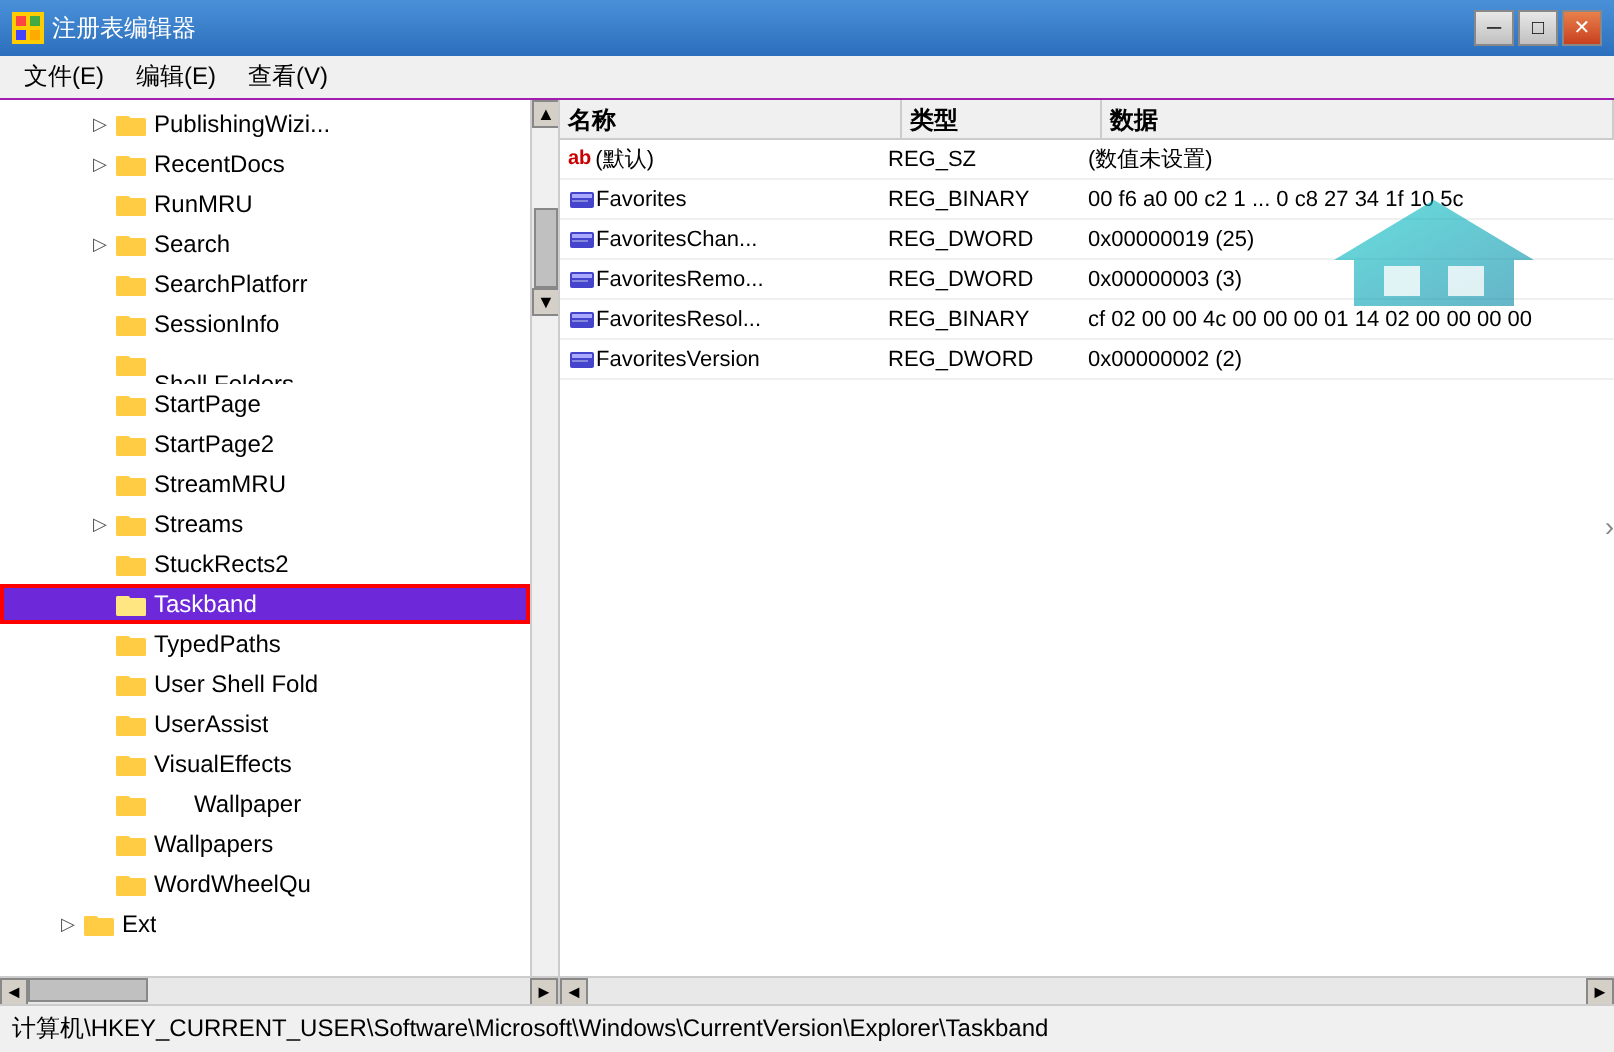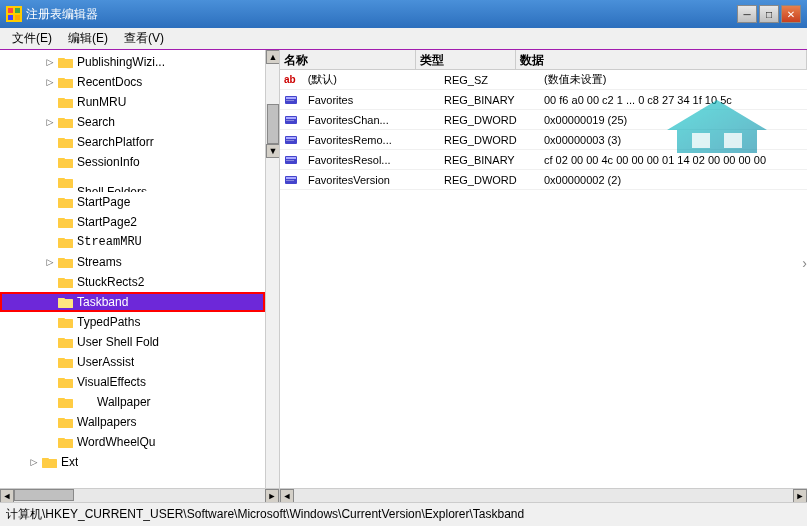--- a/index.html
+++ b/index.html
@@ -145,21 +145,21 @@
       background: #f0f0f0;
       border-bottom: 1px solid #ccc;
       height: 20px;
     }
     .reg-col-header {
       padding: 2px 4px;
       font-size: 12px;
       font-weight: bold;
       border-right: 1px solid #ccc;
     }
-    .col-name { width: 136px; }
+    .col-name { width: 171px; }
     .col-type { width: 100px; }
     .col-data { flex: 1; }
 
     .registry-rows {
       flex: 1;
       overflow: hidden;
     }
     .reg-row {
       display: flex;
       height: 20px;
@@ -167,21 +167,21 @@
       border-bottom: 1px solid #f0f0f0;
       cursor: pointer;
     }
     .reg-cell {
       padding: 0 4px;
       font-size: 11px;
       overflow: hidden;
       white-space: nowrap;
       text-overflow: ellipsis;
     }
-    .reg-cell.name { width: 160px; display: flex; align-items: center; gap: 10px; }
+    .reg-cell.name { width: 160px; display: flex; align-items: center; gap: 0; }
     .reg-cell.type { width: 100px; }
     .reg-cell.data { flex: 1; }
 
     
     .status-bar {
       height: 24px;
       background: #f0f0f0;
       border-top: 1px solid #ccc;
       display: flex;
       align-items: center;
@@ -385,21 +385,21 @@
     <span class="tree-arrow"> </span>
     <span class="folder-icon">
               <svg class="folder-svg" viewBox="0 0 16 14" fill="none">
     <rect x="0" y="4" width="15" height="9" rx="1" fill="#ffcc44"></rect>
     <rect x="0" y="3" width="7" height="3" rx="1" fill="#ffcc44"></rect>
     <rect x="0" y="4" width="15" height="9" rx="1" fill="#ffcc44" opacity="0.7"></rect>
     <rect x="1" y="5" width="14" height="8" rx="1" fill="#ffcc44"></rect>
     <rect x="0" y="3" width="6" height="3" rx="1" fill="#ffcc44" opacity="0.9"></rect>
   </svg>
             </span>
-    <span style="overflow:hidden;text-overflow:ellipsis;white-space:nowrap;font-family:Liberation Mono, monospace;">StreamMRU</span>
+    <span style="overflow:hidden;text-overflow:ellipsis;white-space:nowrap;">StreamMRU</span>
   </div>
           <div class="tree-item">
     <span style="width:36px;display:inline-block;flex-shrink:0;"></span>
     <span class="tree-arrow">▷</span>
     <span class="folder-icon">
               <svg class="folder-svg" viewBox="0 0 16 14" fill="none">
     <rect x="0" y="4" width="15" height="9" rx="1" fill="#ffcc44"></rect>
     <rect x="0" y="3" width="7" height="3" rx="1" fill="#ffcc44"></rect>
     <rect x="0" y="4" width="15" height="9" rx="1" fill="#ffcc44" opacity="0.7"></rect>
     <rect x="1" y="5" width="14" height="8" rx="1" fill="#ffcc44"></rect>

